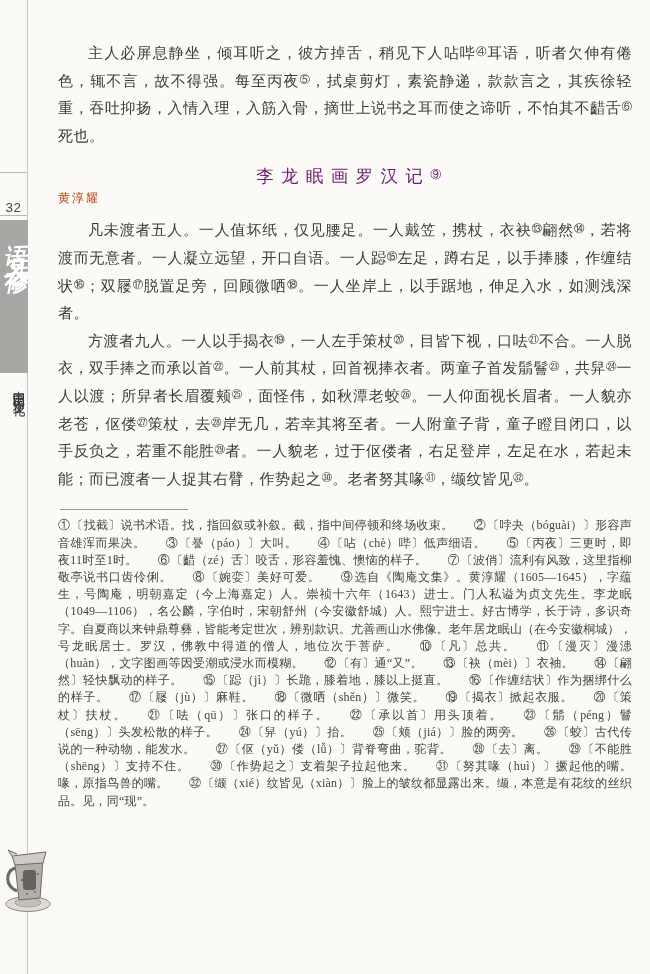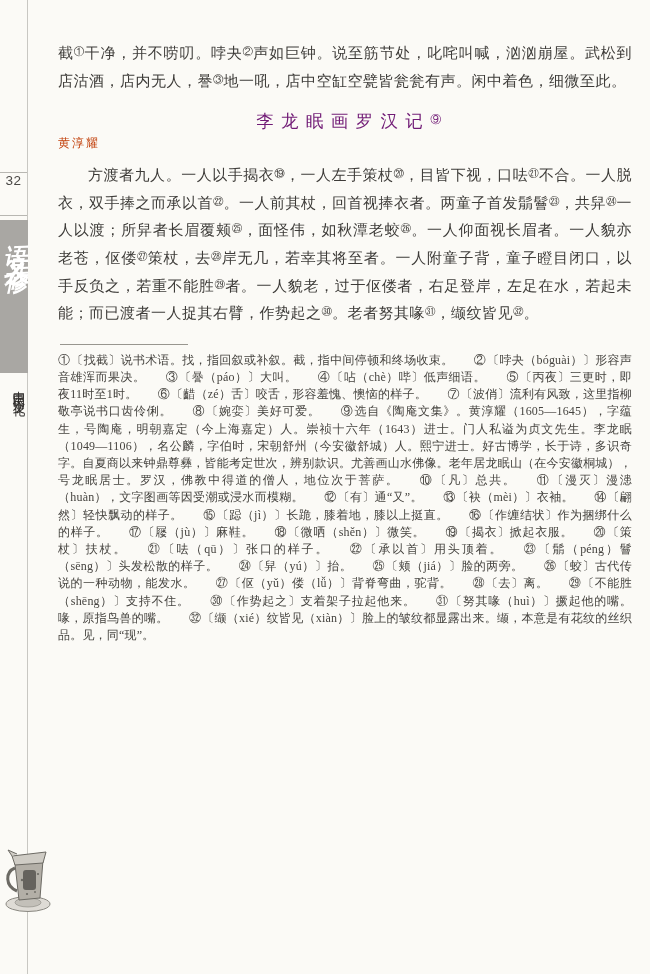--- a/index.html
+++ b/index.html
@@ -10,21 +10,21 @@
     color:#3d3b38;
   }
   
   .left-rule{
     position:absolute;left:27px;top:0;width:1px;height:974px;
     background:#c8c7c2;
   }
   .page-number-box{
     position:absolute;left:0;top:172px;width:27px;height:42px;
     border-top:1px solid #b8b7b2;border-bottom:1px solid #b8b7b2;
-    display:flex;align-items:flex-start;justify-content:center;
+    display:flex;align-items:flex-end;justify-content:center;
   }
   .page-number{
     font-family:"Liberation Sans","DejaVu Sans",sans-serif;
     font-size:13.5px;color:#4a4846;letter-spacing:0.5px;
   }
   .series-banner{
     position:absolute;left:0;top:220px;width:28px;height:153px;
     background:#a9a7a3;
     display:flex;align-items:flex-start;justify-content:center;
     overflow:hidden;
@@ -102,25 +102,26 @@
   <path d="M13,34 C3,38 3,52 15,57" fill="none" stroke="#6c6a64" stroke-width="3"></path>
   <rect x="21" y="36" width="13" height="20" rx="3" fill="#575550" opacity="0.85"></rect>
   <circle cx="20" cy="46" r="1.2" fill="#6c6a64"></circle>
   <circle cx="36" cy="40" r="1.1" fill="#6c6a64"></circle>
   <circle cx="25" cy="60" r="1.1" fill="#6c6a64"></circle>
   <circle cx="33" cy="58" r="0.9" fill="#6c6a64"></circle>
 </svg>
 
 <div class="content">
 
-  <p class="body-para">截<sup class="fnm">①</sup>干净，并不唠叨。哱夬<sup class="fnm">②</sup>声如巨钟。说至筋节处，叱咤叫喊，汹汹崩屋。武松到店沽酒，店内无人，謈<sup class="fnm">③</sup>地一吼，店中空缸空甓皆瓮瓮有声。闲中着色，细微至此。</p>
+  <p class="body-para indent">主人必屏息静坐，倾耳听之，彼方掉舌，稍见下人呫哔<sup class="fnm">④</sup>耳语，听者欠伸有倦色，辄不言，故不得强。每至丙夜<sup class="fnm">⑤</sup>，拭桌剪灯，素瓷静递，款款言之，其疾徐轻重，吞吐抑扬，入情入理，入筋入骨，摘世上说书之耳而使之谛听，不怕其不齰舌<sup class="fnm">⑥</sup>死也。</p>
 
   <h1 class="article-title">李龙眠画罗汉记<sup class="fnm">⑨</sup></h1>
   <div class="article-author">黄淳耀</div>
 
+  <p class="body-para indent">凡未渡者五人。一人值坏纸，仅见腰足。一人戴笠，携杖，衣袂<sup class="fnm">⑬</sup>翩然<sup class="fnm">⑭</sup>，若将渡而无意者。一人凝立远望，开口自语。一人跽<sup class="fnm">⑮</sup>左足，蹲右足，以手捧膝，作缠结状<sup class="fnm">⑯</sup>；双屦<sup class="fnm">⑰</sup>脱置足旁，回顾微哂<sup class="fnm">⑱</sup>。一人坐岸上，以手踞地，伸足入水，如测浅深者。</p>
   <p class="body-para indent">方渡者九人。一人以手揭衣<sup class="fnm">⑲</sup>，一人左手策杖<sup class="fnm">⑳</sup>，目皆下视，口呿<sup class="fnm">㉑</sup>不合。一人脱衣，双手捧之而承以首<sup class="fnm">㉒</sup>。一人前其杖，回首视捧衣者。两童子首发鬅鬙<sup class="fnm">㉓</sup>，共舁<sup class="fnm">㉔</sup>一人以渡；所舁者长眉覆颊<sup class="fnm">㉕</sup>，面怪伟，如秋潭老蛟<sup class="fnm">㉖</sup>。一人仰面视长眉者。一人貌亦老苍，伛偻<sup class="fnm">㉗</sup>策杖，去<sup class="fnm">㉘</sup>岸无几，若幸其将至者。一人附童子背，童子瞪目闭口，以手反负之，若重不能胜<sup class="fnm">㉙</sup>者。一人貌老，过于伛偻者，右足登岸，左足在水，若起未能；而已渡者一人捉其右臂，作势起之<sup class="fnm">㉚</sup>。老者努其喙<sup class="fnm">㉛</sup>，缬纹皆见<sup class="fnm">㉜</sup>。</p>
 
   <div class="footnote-sep"></div>
 
   <div class="footnotes">
     
   <span class="fn-entry"><span class="fn-marker">①</span><span class="fn-text">〔找截〕说书术语。找，指回叙或补叙。截，指中间停顿和终场收束。</span></span><span class="fn-entry"><span class="fn-marker">②</span><span class="fn-text">〔哱夬（bóguài）〕形容声音雄浑而果决。</span></span><span class="fn-entry"><span class="fn-marker">③</span><span class="fn-text">〔謈（páo）〕大叫。</span></span><span class="fn-entry"><span class="fn-marker">④</span><span class="fn-text">〔呫（chè）哔〕低声细语。</span></span><span class="fn-entry"><span class="fn-marker">⑤</span><span class="fn-text">〔丙夜〕三更时，即夜11时至1时。</span></span><span class="fn-entry"><span class="fn-marker">⑥</span><span class="fn-text">〔齰（zé）舌〕咬舌，形容羞愧、懊恼的样子。</span></span><span class="fn-entry"><span class="fn-marker">⑦</span><span class="fn-text">〔波俏〕流利有风致，这里指柳敬亭说书口齿伶俐。</span></span><span class="fn-entry"><span class="fn-marker">⑧</span><span class="fn-text">〔婉娈〕美好可爱。</span></span><span class="fn-entry"><span class="fn-marker">⑨</span><span class="fn-text">选自《陶庵文集》。黄淳耀（1605—1645），字蕴生，号陶庵，明朝嘉定（今上海嘉定）人。崇祯十六年（1643）进士。门人私谥为贞文先生。李龙眠（1049—1106），名公麟，字伯时，宋朝舒州（今安徽舒城）人。熙宁进士。好古博学，长于诗，多识奇字。自夏商以来钟鼎尊彝，皆能考定世次，辨别款识。尤善画山水佛像。老年居龙眠山（在今安徽桐城），号龙眠居士。罗汉，佛教中得道的僧人，地位次于菩萨。</span></span><span class="fn-entry"><span class="fn-marker">⑩</span><span class="fn-text">〔凡〕总共。</span></span><span class="fn-entry"><span class="fn-marker">⑪</span><span class="fn-text">〔漫灭〕漫漶（huàn），文字图画等因受潮或浸水而模糊。</span></span><span class="fn-entry"><span class="fn-marker">⑫</span><span class="fn-text">〔有〕通“又”。</span></span><span class="fn-entry"><span class="fn-marker">⑬</span><span class="fn-text">〔袂（mèi）〕衣袖。</span></span><span class="fn-entry"><span class="fn-marker">⑭</span><span class="fn-text">〔翩然〕轻快飘动的样子。</span></span><span class="fn-entry"><span class="fn-marker">⑮</span><span class="fn-text">〔跽（jì）〕长跪，膝着地，膝以上挺直。</span></span><span class="fn-entry"><span class="fn-marker">⑯</span><span class="fn-text">〔作缠结状〕作为捆绑什么的样子。</span></span><span class="fn-entry"><span class="fn-marker">⑰</span><span class="fn-text">〔屦（jù）〕麻鞋。</span></span><span class="fn-entry"><span class="fn-marker">⑱</span><span class="fn-text">〔微哂（shěn）〕微笑。</span></span><span class="fn-entry"><span class="fn-marker">⑲</span><span class="fn-text">〔揭衣〕掀起衣服。</span></span><span class="fn-entry"><span class="fn-marker">⑳</span><span class="fn-text">〔策杖〕扶杖。</span></span><span class="fn-entry"><span class="fn-marker">㉑</span><span class="fn-text">〔呿（qū）〕张口的样子。</span></span><span class="fn-entry"><span class="fn-marker">㉒</span><span class="fn-text">〔承以首〕用头顶着。</span></span><span class="fn-entry"><span class="fn-marker">㉓</span><span class="fn-text">〔鬅（péng）鬙（sēng）〕头发松散的样子。</span></span><span class="fn-entry"><span class="fn-marker">㉔</span><span class="fn-text">〔舁（yú）〕抬。</span></span><span class="fn-entry"><span class="fn-marker">㉕</span><span class="fn-text">〔颊（jiá）〕脸的两旁。</span></span><span class="fn-entry"><span class="fn-marker">㉖</span><span class="fn-text">〔蛟〕古代传说的一种动物，能发水。</span></span><span class="fn-entry"><span class="fn-marker">㉗</span><span class="fn-text">〔伛（yǔ）偻（lǚ）〕背脊弯曲，驼背。</span></span><span class="fn-entry"><span class="fn-marker">㉘</span><span class="fn-text">〔去〕离。</span></span><span class="fn-entry"><span class="fn-marker">㉙</span><span class="fn-text">〔不能胜（shēng）〕支持不住。</span></span><span class="fn-entry"><span class="fn-marker">㉚</span><span class="fn-text">〔作势起之〕支着架子拉起他来。</span></span><span class="fn-entry"><span class="fn-marker">㉛</span><span class="fn-text">〔努其喙（huì）〕撅起他的嘴。喙，原指鸟兽的嘴。</span></span><span class="fn-entry"><span class="fn-marker">㉜</span><span class="fn-text">〔缬（xié）纹皆见（xiàn）〕脸上的皱纹都显露出来。缬，本意是有花纹的丝织品。见，同“现”。</span></span></div>
 
 </div>
 

